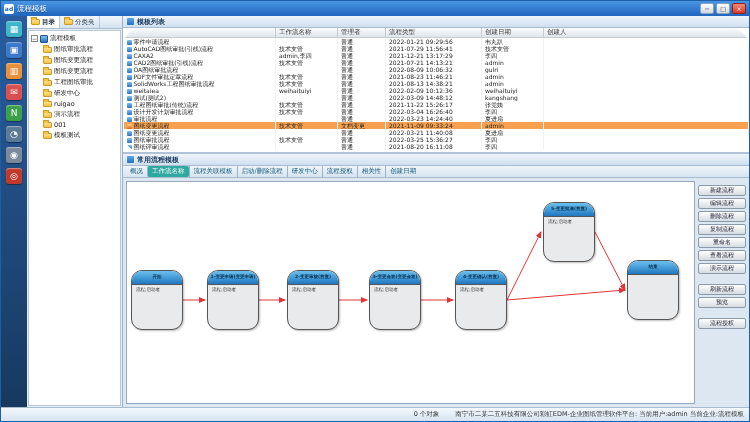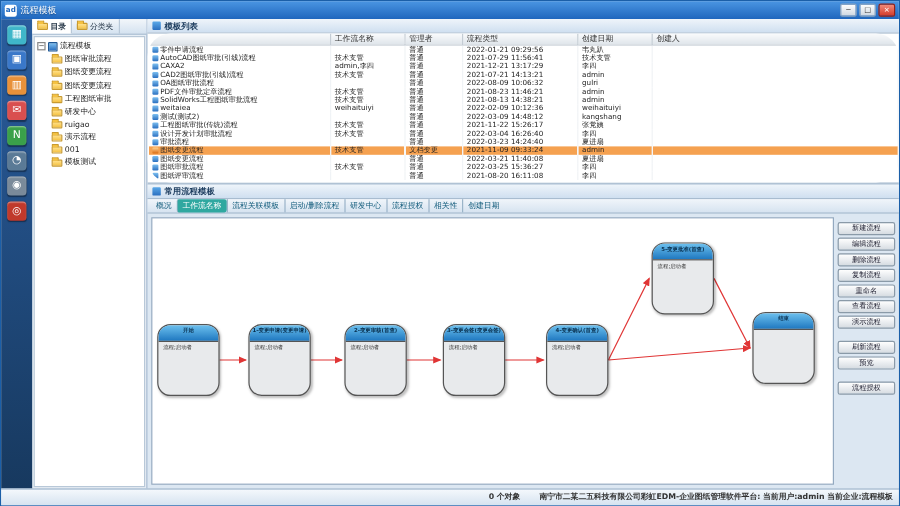--- a/index.html
+++ b/index.html
@@ -99,21 +99,21 @@
   .btn-col { width:48px; flex:0 0 48px; display:flex; flex-direction:column; gap:2px; padding-top:4px; }
   .side-btn { height:11px; flex:0 0 11px; background:linear-gradient(#fefefe,#d6dce2);
               border:1px solid #8a9aa8; border-radius:2px; font-size:6px; color:#223;
               display:flex; align-items:center; justify-content:center; cursor:pointer;
               white-space:nowrap; overflow:hidden; }
   .side-btn.gap { margin-top:8px; }
 
   
   .statusbar { height:14px; flex:0 0 14px; background:linear-gradient(#f4f8fc,#d6e3f0);
                border-top:1px solid #a8bcd0; display:flex; align-items:center;
-               justify-content:flex-end; gap:16px; padding:0 5px; font-size:6.5px; color:#333;font-weight:bold; }
+               justify-content:flex-end; gap:16px; padding:0 5px; font-size:6.5px; color:#333; }
 </style>
 </head>
 <body>
 
 <div class="window">
 
   <div class="titlebar">
     <div class="logo">ad</div>
     <span class="title-text">流程模板</span>
     <div class="win-controls">

